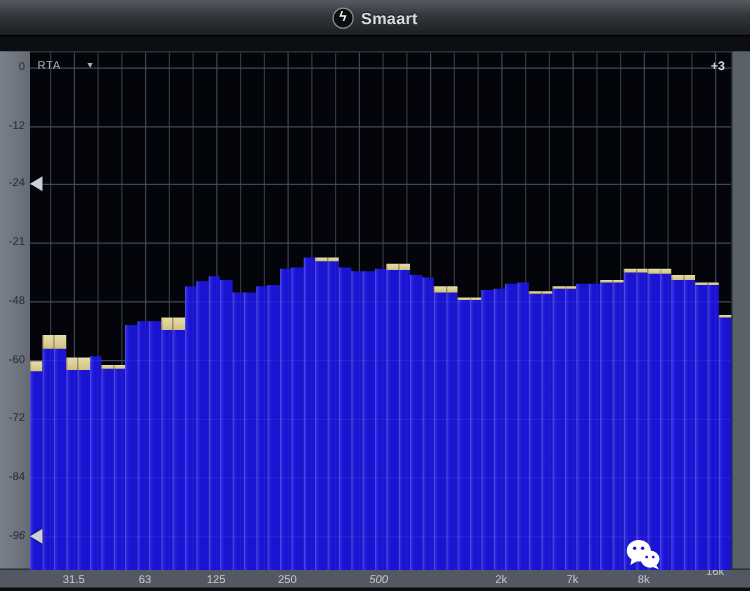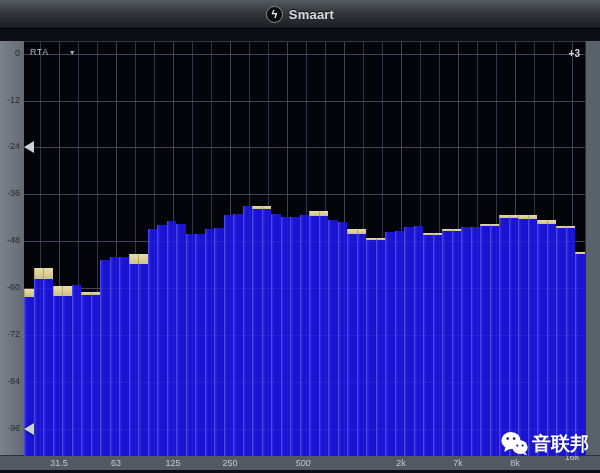--- a/index.html
+++ b/index.html
@@ -50,21 +50,21 @@
     <span class="title-text">Smaart</span>
   </div>
 
   <div class="strip-left" id="strip-left"></div>
   <div class="strip-right"></div>
   <div class="strip-bottom"></div>
   <div id="y-axis-labels">
       <div class="ylab" style="left: 0px; top: 47.717px;">0</div>
       <div class="ylab" style="left: 0px; top: 94.5849px; text-align: right;">-12</div>
       <div class="ylab" style="left: 0px; top: 141.453px;">-24</div>
-      <div class="ylab" style="left: 0px; top: 188.321px;">-36</div>
+      <div class="ylab" style="left: 0px; top: 188.321px;">-21</div>
       <div class="ylab" style="left: 0px; top: 235.189px;">-48</div>
       <div class="ylab" style="left: 0px; top: 282.057px;">-60</div>
       <div class="ylab" style="left: 0px; top: 328.925px;">-72</div>
       <div class="ylab" style="left: 0px; top: 375.792px;">-84</div>
       <div class="ylab" style="left: 0px; top: 422.66px; font-style: italic;">-96</div>
     </div>
   <div id="x-axis-labels">
       <div class="xlab" style="left: 42px; top: 458px;">31.5</div>
       <div class="xlab" style="left: 99px; top: 458px;">63</div>
       <div class="xlab" style="left: 156px; top: 458px;">125</div>
@@ -267,16 +267,15 @@
     <svg width="27" height="25" viewBox="0 0 27 25">
       <ellipse cx="10" cy="9.5" rx="9.6" ry="8.6" fill="#ffffff"></ellipse>
       <path d="M4.5 15.5 L3.2 21 L9 17.8 Z" fill="#ffffff"></path>
       <circle cx="6.7" cy="7.6" r="1.35" fill="#1a14d2"></circle>
       <circle cx="13.1" cy="7.6" r="1.35" fill="#1a14d2"></circle>
       <ellipse cx="19" cy="16.2" rx="7.6" ry="6.9" fill="#ffffff"></ellipse>
       <path d="M24.2 21.2 L26.2 24.6 L21.2 22.6 Z" fill="#ffffff"></path>
       <circle cx="16.3" cy="14.6" r="1.1" fill="#1a14d2"></circle>
       <circle cx="21.6" cy="14.6" r="1.1" fill="#1a14d2"></circle>
     </svg>
-    <span class="wm-text">音联邦</span>
   </div>
 
 </div>
 
 </body></html>

